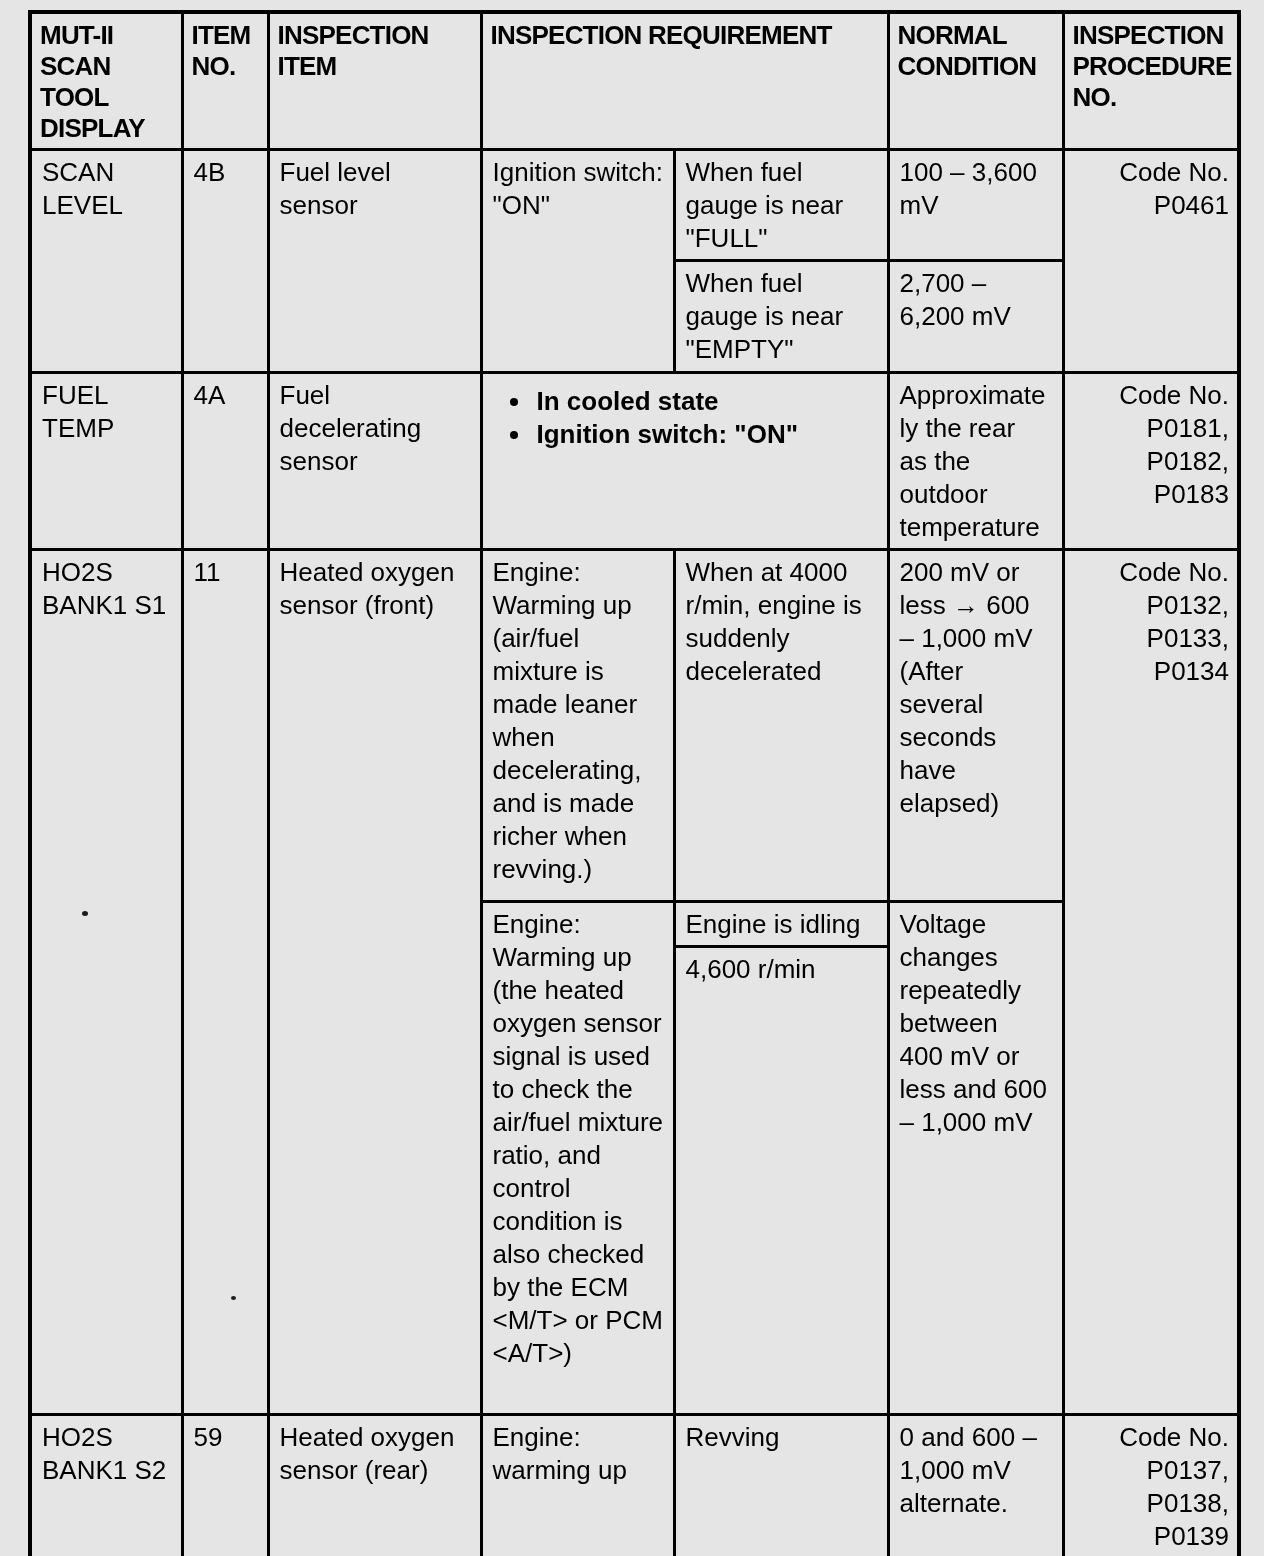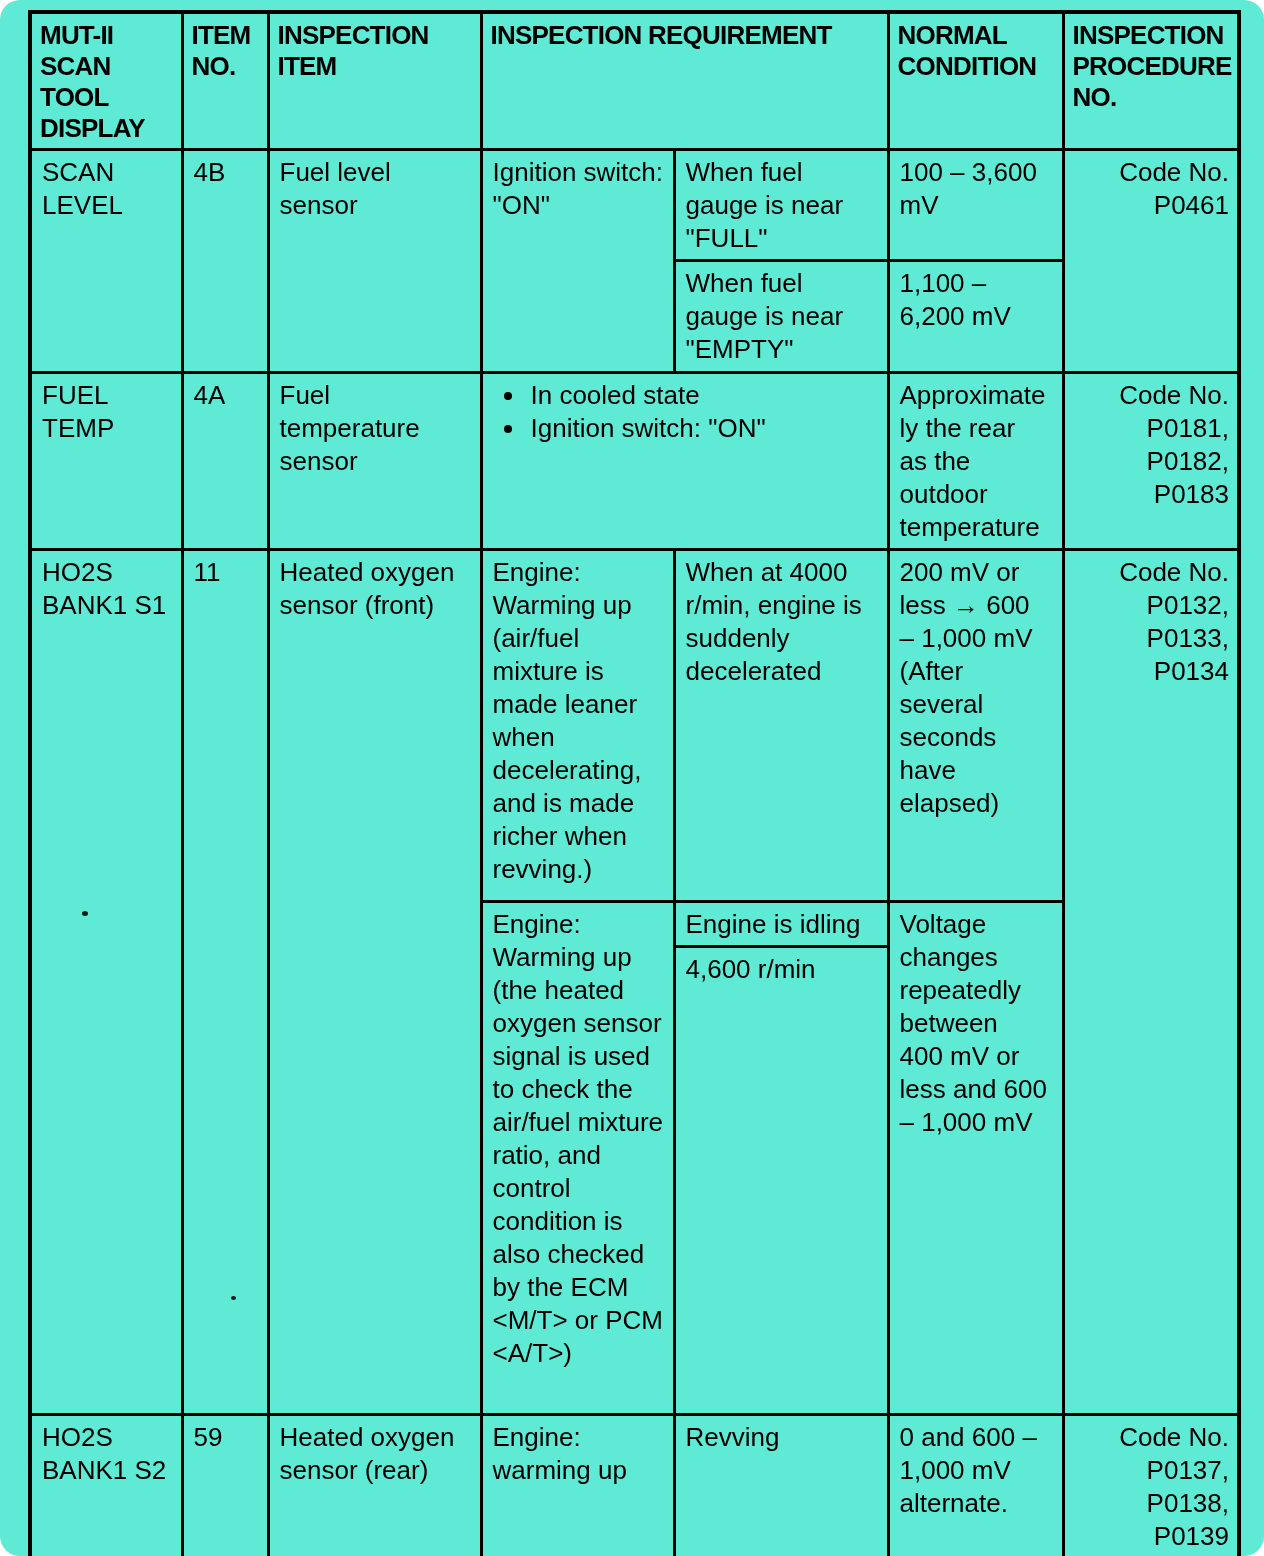--- a/index.html
+++ b/index.html
@@ -4,25 +4,24 @@
 <style>
   html, body {
     margin: 0;
     padding: 0;
     background: #ffffff;
   }
   .page {
     position: relative;
     width: 1264px;
     height: 1556px;
-    background: #5eead4;
+    background: #e5e5e5;
     font-family: "Liberation Sans", "DejaVu Sans", sans-serif;
     color: #000000;
     overflow: hidden;
-    border-radius: 20px;
   }
   table.spec-table {
     position: absolute;
     left: 28px;
     top: 10px;
     width: 1209px;
     border-collapse: collapse;
     table-layout: fixed;
     border: 4px solid #000000;
   }
@@ -54,23 +53,24 @@
   tr.h-head { height: 128px; }
   tr.h-r1a  { height: 110px; }
   tr.h-r1b  { height: 112px; }
   tr.h-r2   { height: 174px; }
   tr.h-r3a  { height: 352px; }
   tr.h-r3b  { height: 42px; }
   tr.h-r3c  { height: 468px; }
   tr.h-r4   { height: 152px; }
 
   ul.req-bullets {
-    margin: 0;
+    margin: 6px;
     padding: 0 0 0 34px;
     list-style-type: disc;
+    font-weight: bold;
   }
   ul.req-bullets li {
     padding-left: 4px;
   }
   
   .speck {
     position: absolute;
     background: #1a1a1a;
     border-radius: 50%;
   }
@@ -108,27 +108,27 @@
       <td class="c2" rowspan="2">4B</td>
       <td class="c3" rowspan="2">Fuel level sensor</td>
       <td class="c4a" rowspan="2">Ignition switch: "ON"</td>
       <td class="c4b">When fuel gauge is near "FULL"</td>
       <td class="c5">100 – 3,600 mV</td>
       <td class="c6" rowspan="2">Code No. P0461</td>
     </tr>
 
     <tr class="h-r1b">
       <td class="c4b">When fuel gauge is near "EMPTY"</td>
-      <td class="c5">1,100 – 6,200 mV</td>
+      <td class="c5">2,700 – 6,200 mV</td>
     </tr>
 
     <tr class="h-r2">
       <td class="c1">FUEL TEMP</td>
       <td class="c2">4A</td>
-      <td class="c3">Fuel temperature sensor</td>
+      <td class="c3">Fuel decelerating sensor</td>
       <td class="bullets-cell" colspan="2">
         <ul class="req-bullets">
           <li>In cooled state</li>
           <li>Ignition switch: "ON"</li>
         </ul>
       </td>
       <td class="c5">Approximately the rear as the outdoor temperature</td>
       <td class="c6">Code No. P0181, P0182, P0183</td>
     </tr>
 

